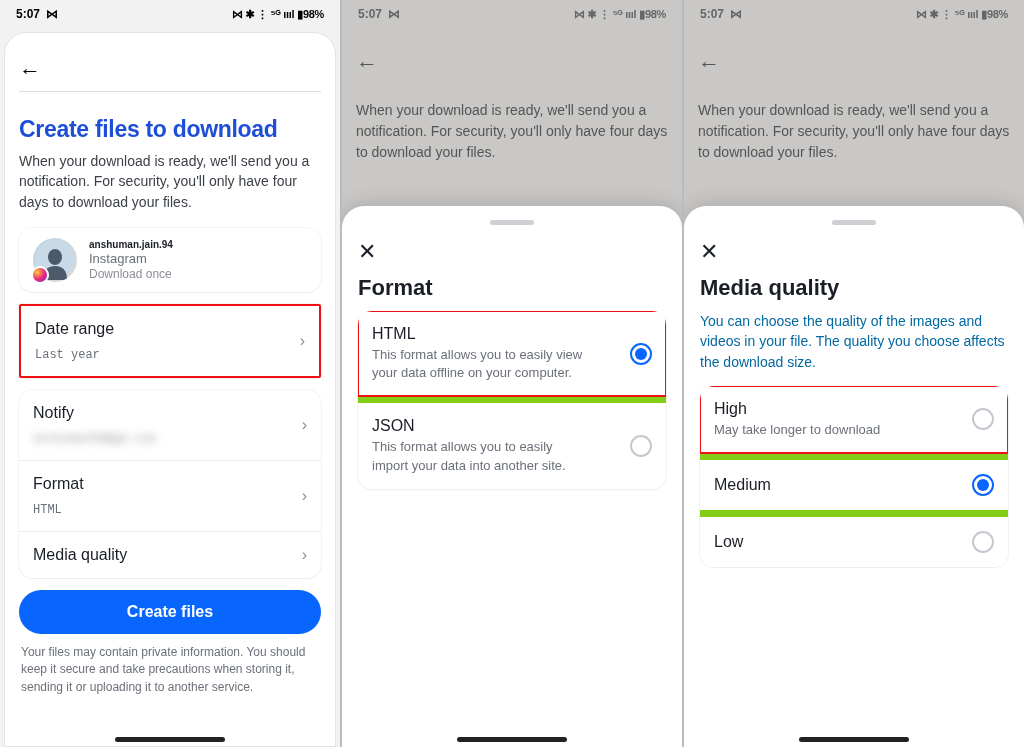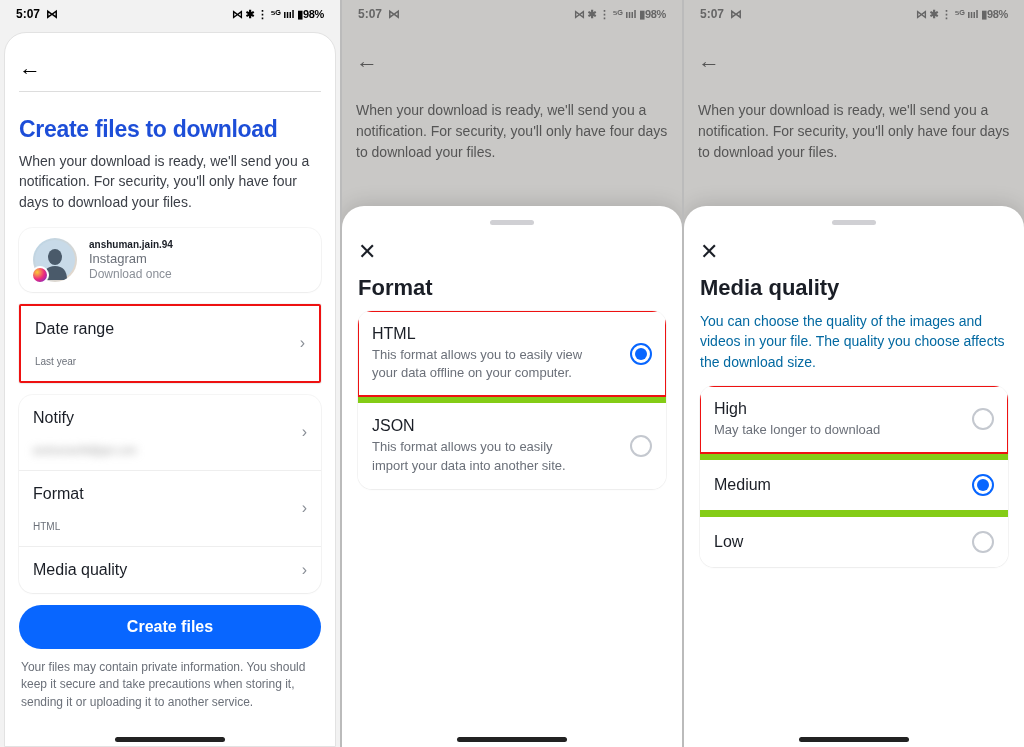--- a/index.html
+++ b/index.html
@@ -28,21 +28,21 @@
 .avatar svg { width: 40px; height: 40px; }
 .badge { position: absolute; bottom: -2px; left: -2px; width: 18px; height: 18px; border-radius: 50%; background: #fff; border: 1.5px solid #fff; display: flex; align-items: center; justify-content: center; }
 .badge-inner { width: 14px; height: 14px; border-radius: 50%; background: radial-gradient(circle at 30% 30%, #f9ce34, #ee2a7b 50%, #6228d7); }
 .acct-text .uname { font-size: 10px; font-weight: 600; color: #1a1e26; }
 .acct-text .platform { font-size: 13px; color: #6b7079; margin-top: 1px; }
 .acct-text .dl { font-size: 12px; color: #8a8f97; margin-top: 1px; }
 
 .row { display: flex; align-items: center; justify-content: space-between; padding: 14px 14px; cursor: pointer; position: relative; }
 .row + .row { border-top: 1px solid #eee; }
 .row-text .label { font-size: 16px; font-weight: 500; color: #1a1e26; }
-.row-text .value { font-size: 10px; color: #6b7079; margin-top: 18px; }
+.row-text .value { font-size: 12px; color: #6b7079; margin-top: 10px; font-family: Liberation Mono, monospace; }
 .row-text .value.blur { filter: blur(4px); color: #999; }
 .chevron { color: #8a8f97; font-size: 16px; }
 .highlight-red { border: 2.5px solid #e11; border-radius: 2px; }
 
 .primary-btn { background: #0866ff; color: #fff; border: none; border-radius: 24px; height: 44px; font-size: 16px; font-weight: 600; width: 100%; margin-bottom: 10px; cursor: pointer; }
 .foot-note { font-size: 12px; color: #6b7079; line-height: 1.45; padding: 0 2px 16px 2px; }
 
 .dimmed-bg { background: #c9c8c6; }
 .bg-content { padding: 18px 14px 10px 14px; }
 .bg-back { width: 30px; height: 30px; display: flex; align-items: center; font-size: 22px; color: #555; }

